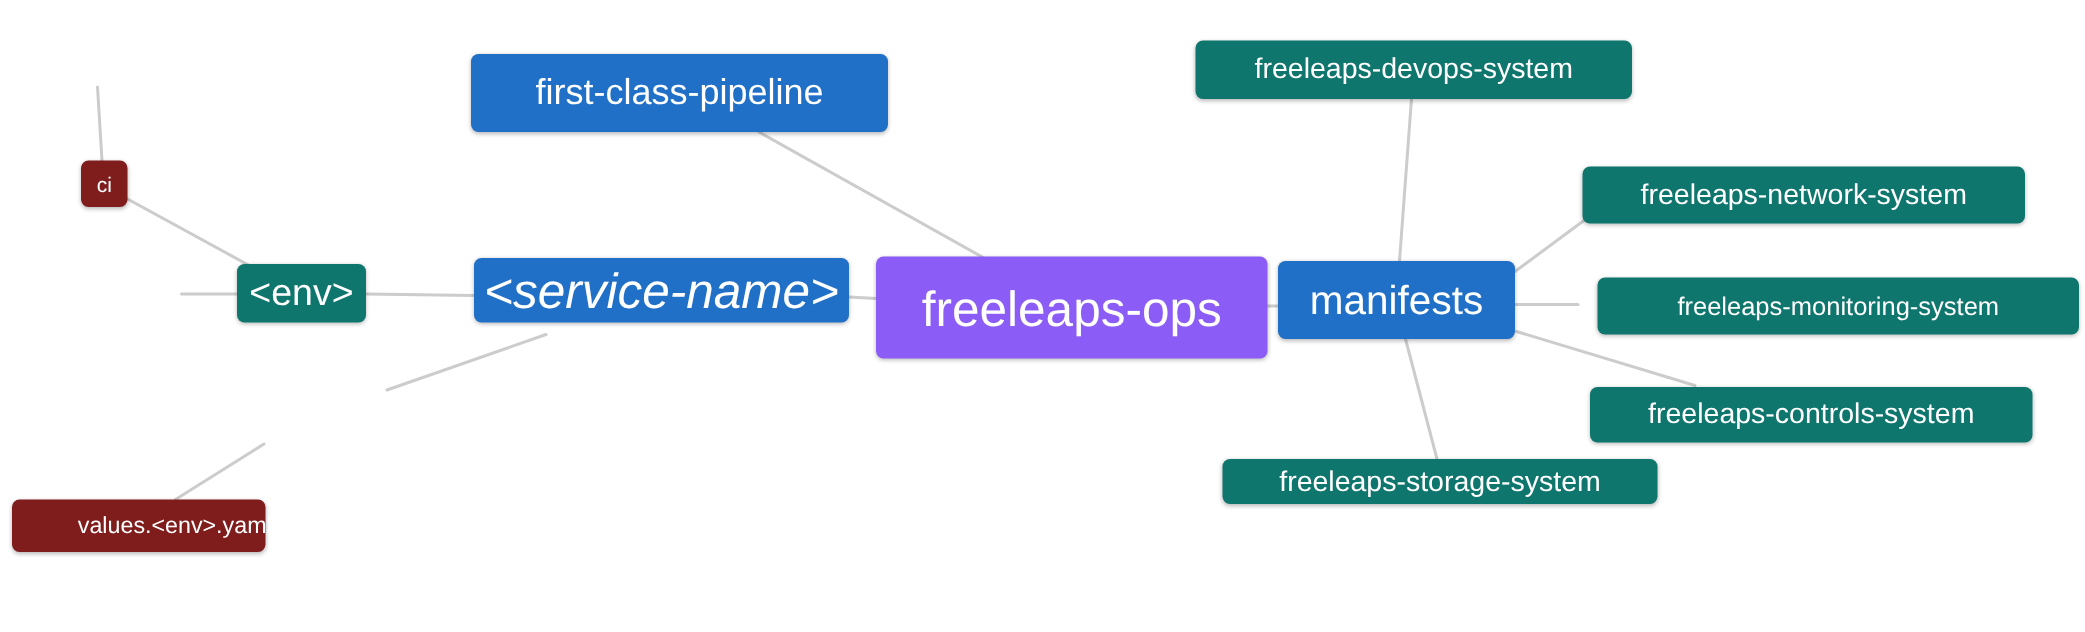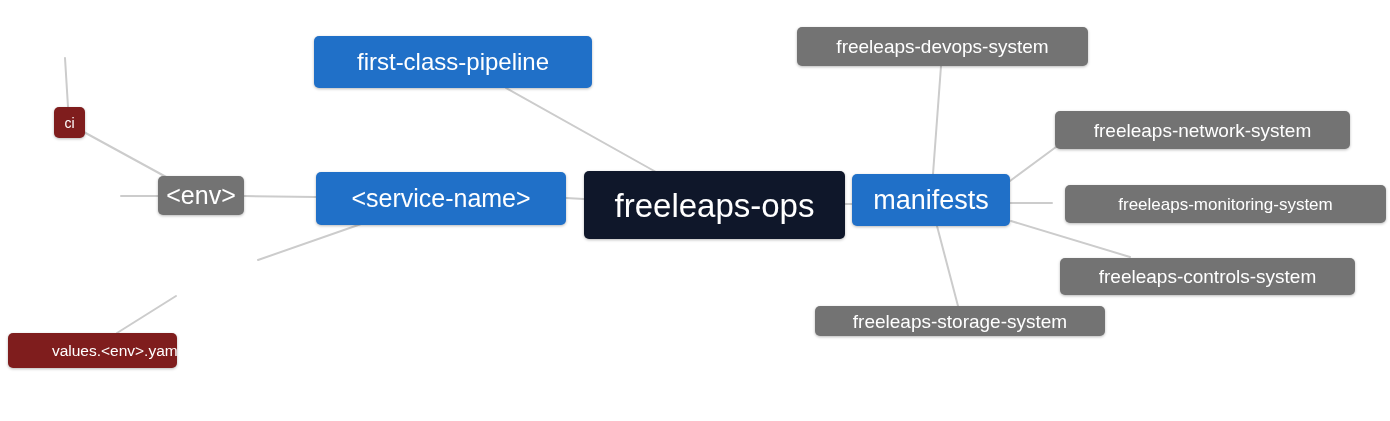--- a/index.html
+++ b/index.html
@@ -34,24 +34,24 @@
     justify-content: center;
     color: #ffffff;
     border-radius: 5px;
     white-space: nowrap;
     box-shadow: 0 1px 3px rgba(0,0,0,0.28);
     box-sizing: border-box;
     cursor: default;
     line-height: 1;
   }
   .blue   { background: #2070C8; }
-  .green  { background: #737373; }
+  .green  { background: #0f766e; }
   .red    { background: #7f1d1d; }
   .orange { background: #F9A11B; }
-  .dark   { background: #0f172a; }
+  .dark   { background: #8b5cf6; }
 </style>
 </head>
 <body>
 
 <div class="canvas">
 
   <svg class="edges" viewBox="0 0 1390 421" xmlns="http://www.w3.org/2000/svg">
     <line x1="65" y1="58" x2="68" y2="107"></line>
     <line x1="82" y1="131" x2="168" y2="178"></line>
     <line x1="121" y1="196" x2="158" y2="196"></line>
@@ -72,21 +72,21 @@
   <div class="node red" style="left:54px;  top:107px; width:31px;  height:31px; font-size:14px;">ci</div>
 
 
   <div class="node green" style="left:158px; top:176px; width:86px;  height:39px; font-size:25px;">&lt;env&gt;</div>
 
 
   <div class="node red" style="left:8px;   top:333px; width:169px; height:35px; font-size:15.5px;padding-left:48px;">values.&lt;env&gt;.yaml</div>
 
   <div class="node blue" style="left:314px; top:36px;  width:278px; height:52px; font-size:24px;">first-class-pipeline</div>
 
-  <div class="node blue" style="left:316px; top:172px; width:250px; height:53px; font-size:25px;">&lt;service-name&gt;</div>
+  <div class="node blue" style="left:316px; top:172px; width:250px; height:43px; font-size:33px;font-style:italic;">&lt;service-name&gt;</div>
 
   <div class="node dark" style="left:584px; top:171px; width:261px; height:68px; font-size:33px;">freeleaps-ops</div>
 
   <div class="node blue" style="left:852px; top:174px; width:158px; height:52px; font-size:27px;">manifests</div>
 
   <div class="node green" style="left:797px; top:27px;  width:291px; height:39px; font-size:19px;">freeleaps-devops-system</div>
 
   <div class="node green" style="left:1055px;top:111px; width:295px; height:38px; font-size:19px;">freeleaps-network-system</div>
 
   <div class="node green" style="left:1065px;top:185px; width:321px; height:38px; font-size:17px;">freeleaps-monitoring-system</div>

